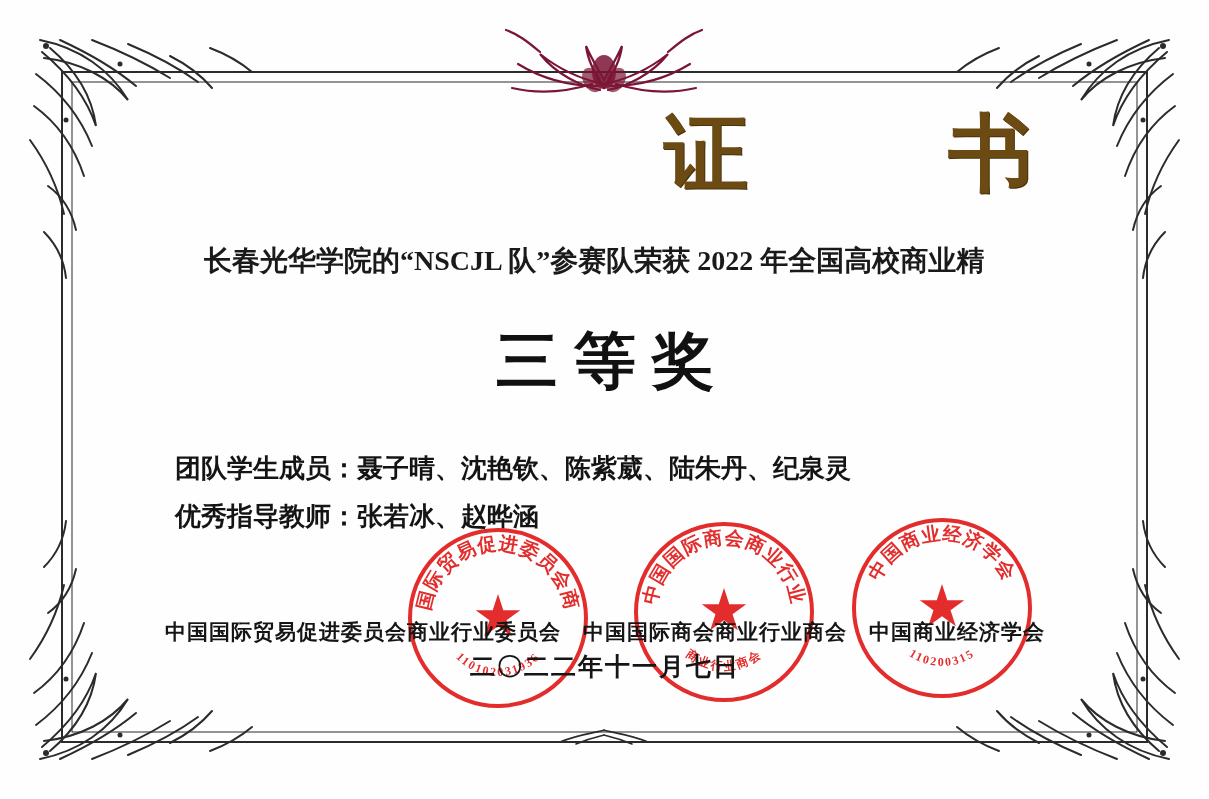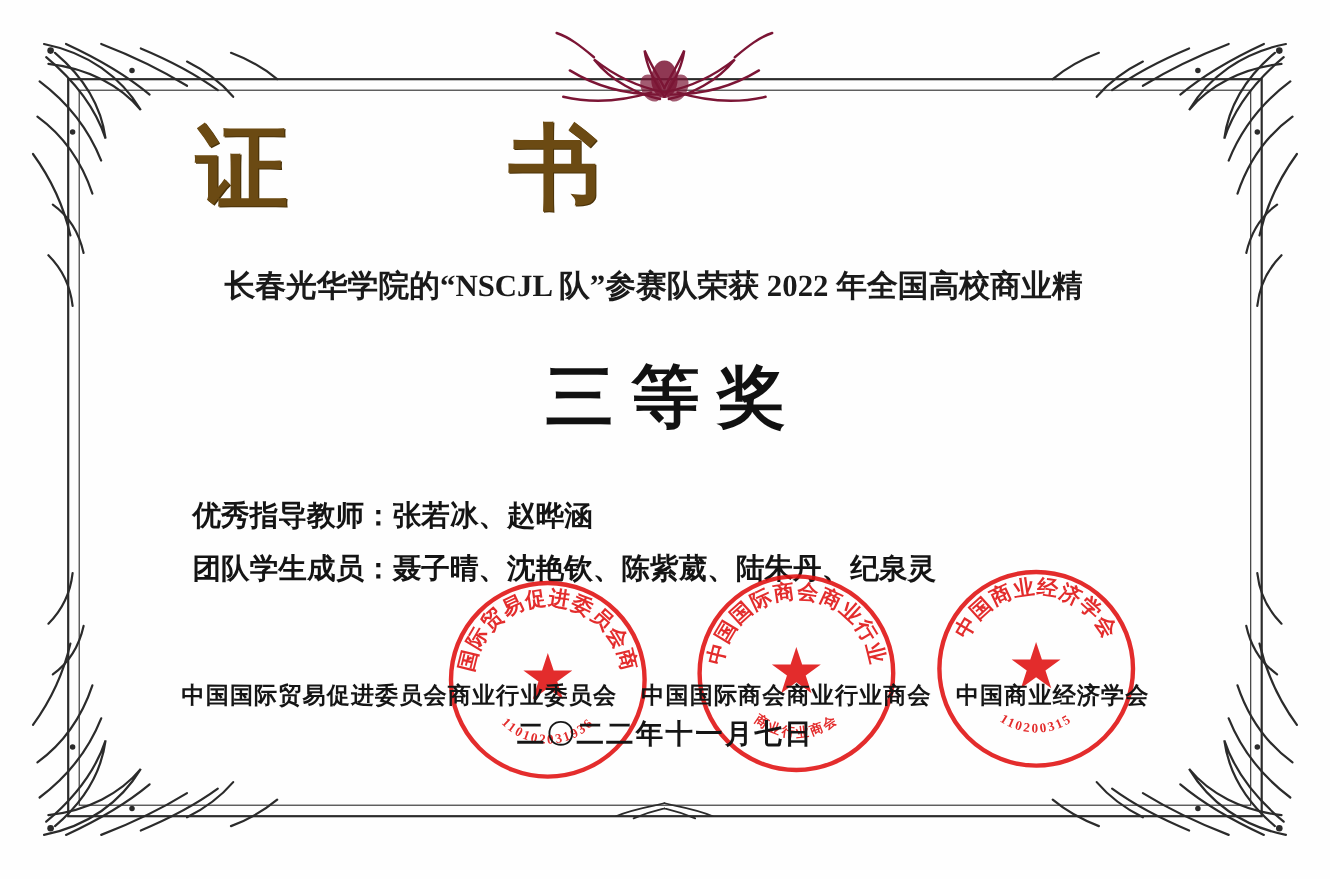--- a/index.html
+++ b/index.html
@@ -34,21 +34,21 @@
   
   .content {
     position: absolute;
     left: 120px;
     top: 90px;
     width: 970px;
     height: 620px;
   }
 
   .cert-title {
-    text-align: left;
+    text-align: right;
     font-family: "Liberation Serif", serif;
     font-size: 84px;
     font-weight: bold;
     color: #6b4a13;
     letter-spacing: 58px;
     text-indent: 58px;
     line-height: 1.1;
     margin-top: 18px;
     text-shadow: 1px 1px 0 #4a3208;
   }
@@ -268,22 +268,22 @@
 
     <div class="cert-title">证　书</div>
 
     <div class="body-text">
       <span class="indent"></span><span>长春光华学院的“NSCJL 队”参赛队荣获 2022 年全国高校商业精</span><br>
     </div>
 
     <div class="award-level">三等奖</div>
 
     <div class="members">
+      <div>团队学生成员：聂子晴、沈艳钦、陈紫葳、陆朱丹、纪泉灵</div>
       <div>优秀指导教师：张若冰、赵晔涵</div>
-      <div>团队学生成员：聂子晴、沈艳钦、陈紫葳、陆朱丹、纪泉灵</div>
     </div>
 
     <div class="seals">
 
       <div class="seal s1">
         <svg class="arc" viewBox="0 0 172 172">
           <defs>
             <path id="arcTop1" d="M 18 86 A 68 68 0 0 1 154 86"></path>
             <path id="arcBot1" d="M 28 86 A 58 58 0 0 0 144 86"></path>
           </defs>

